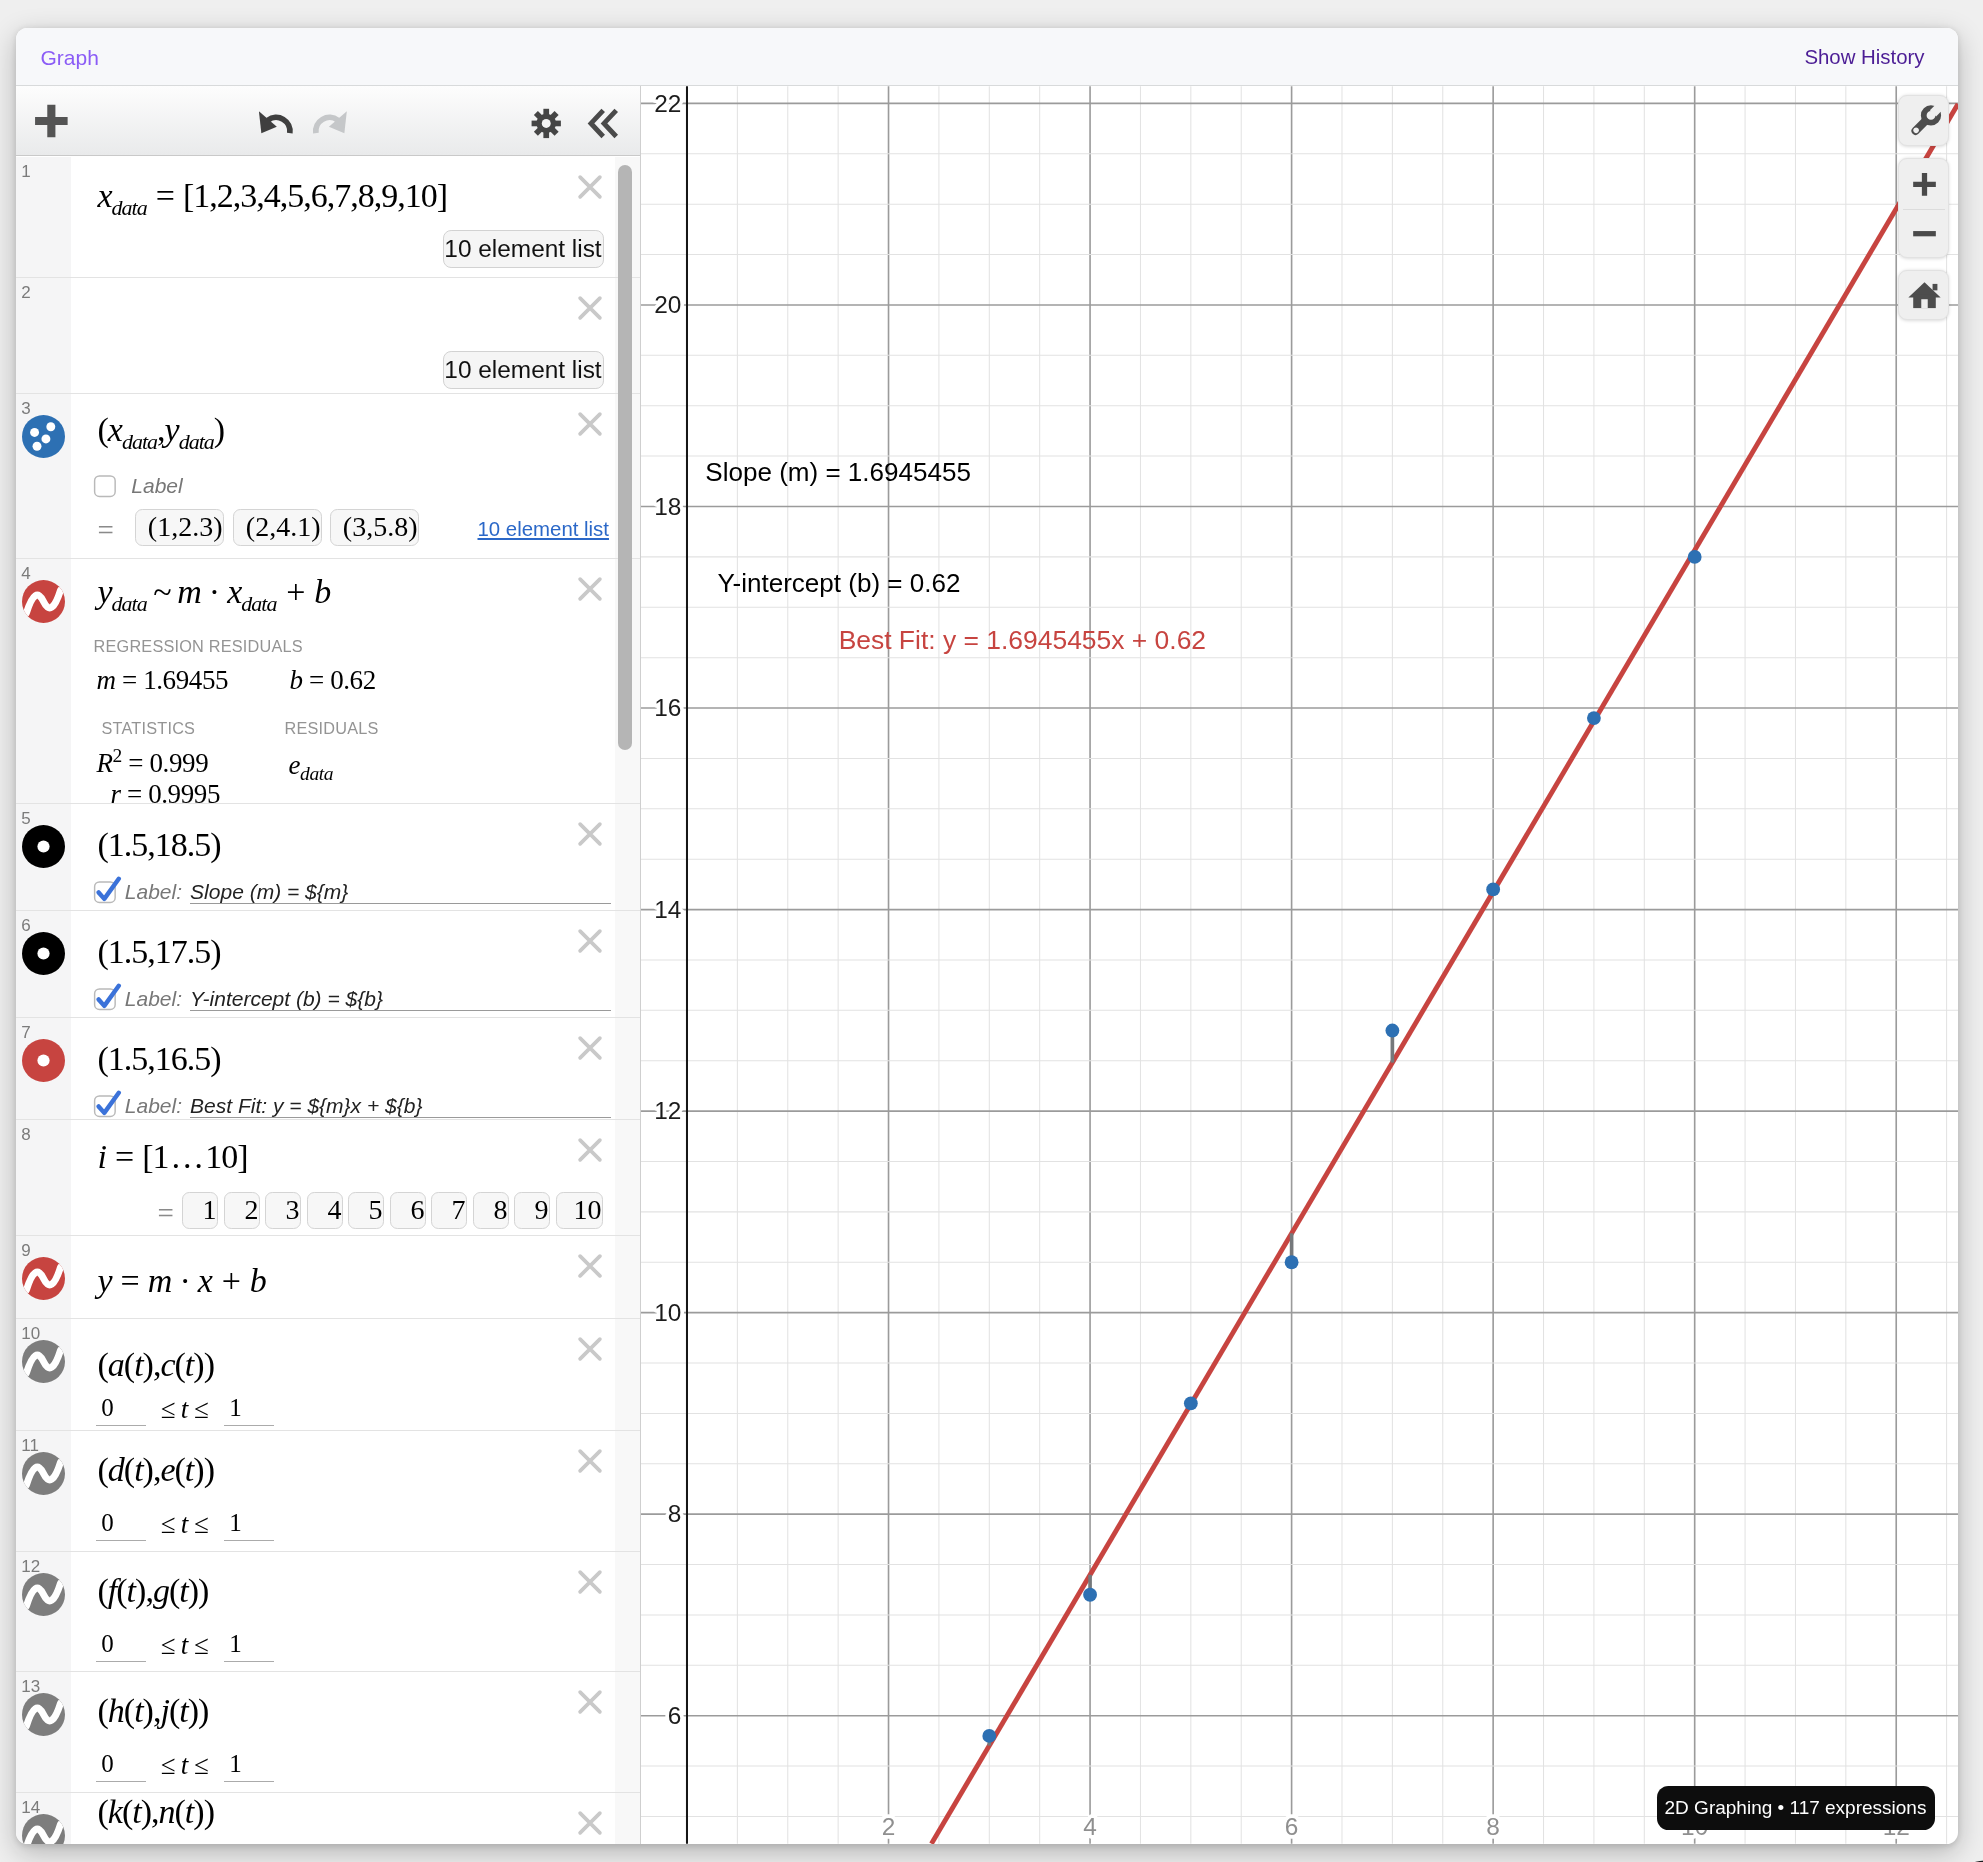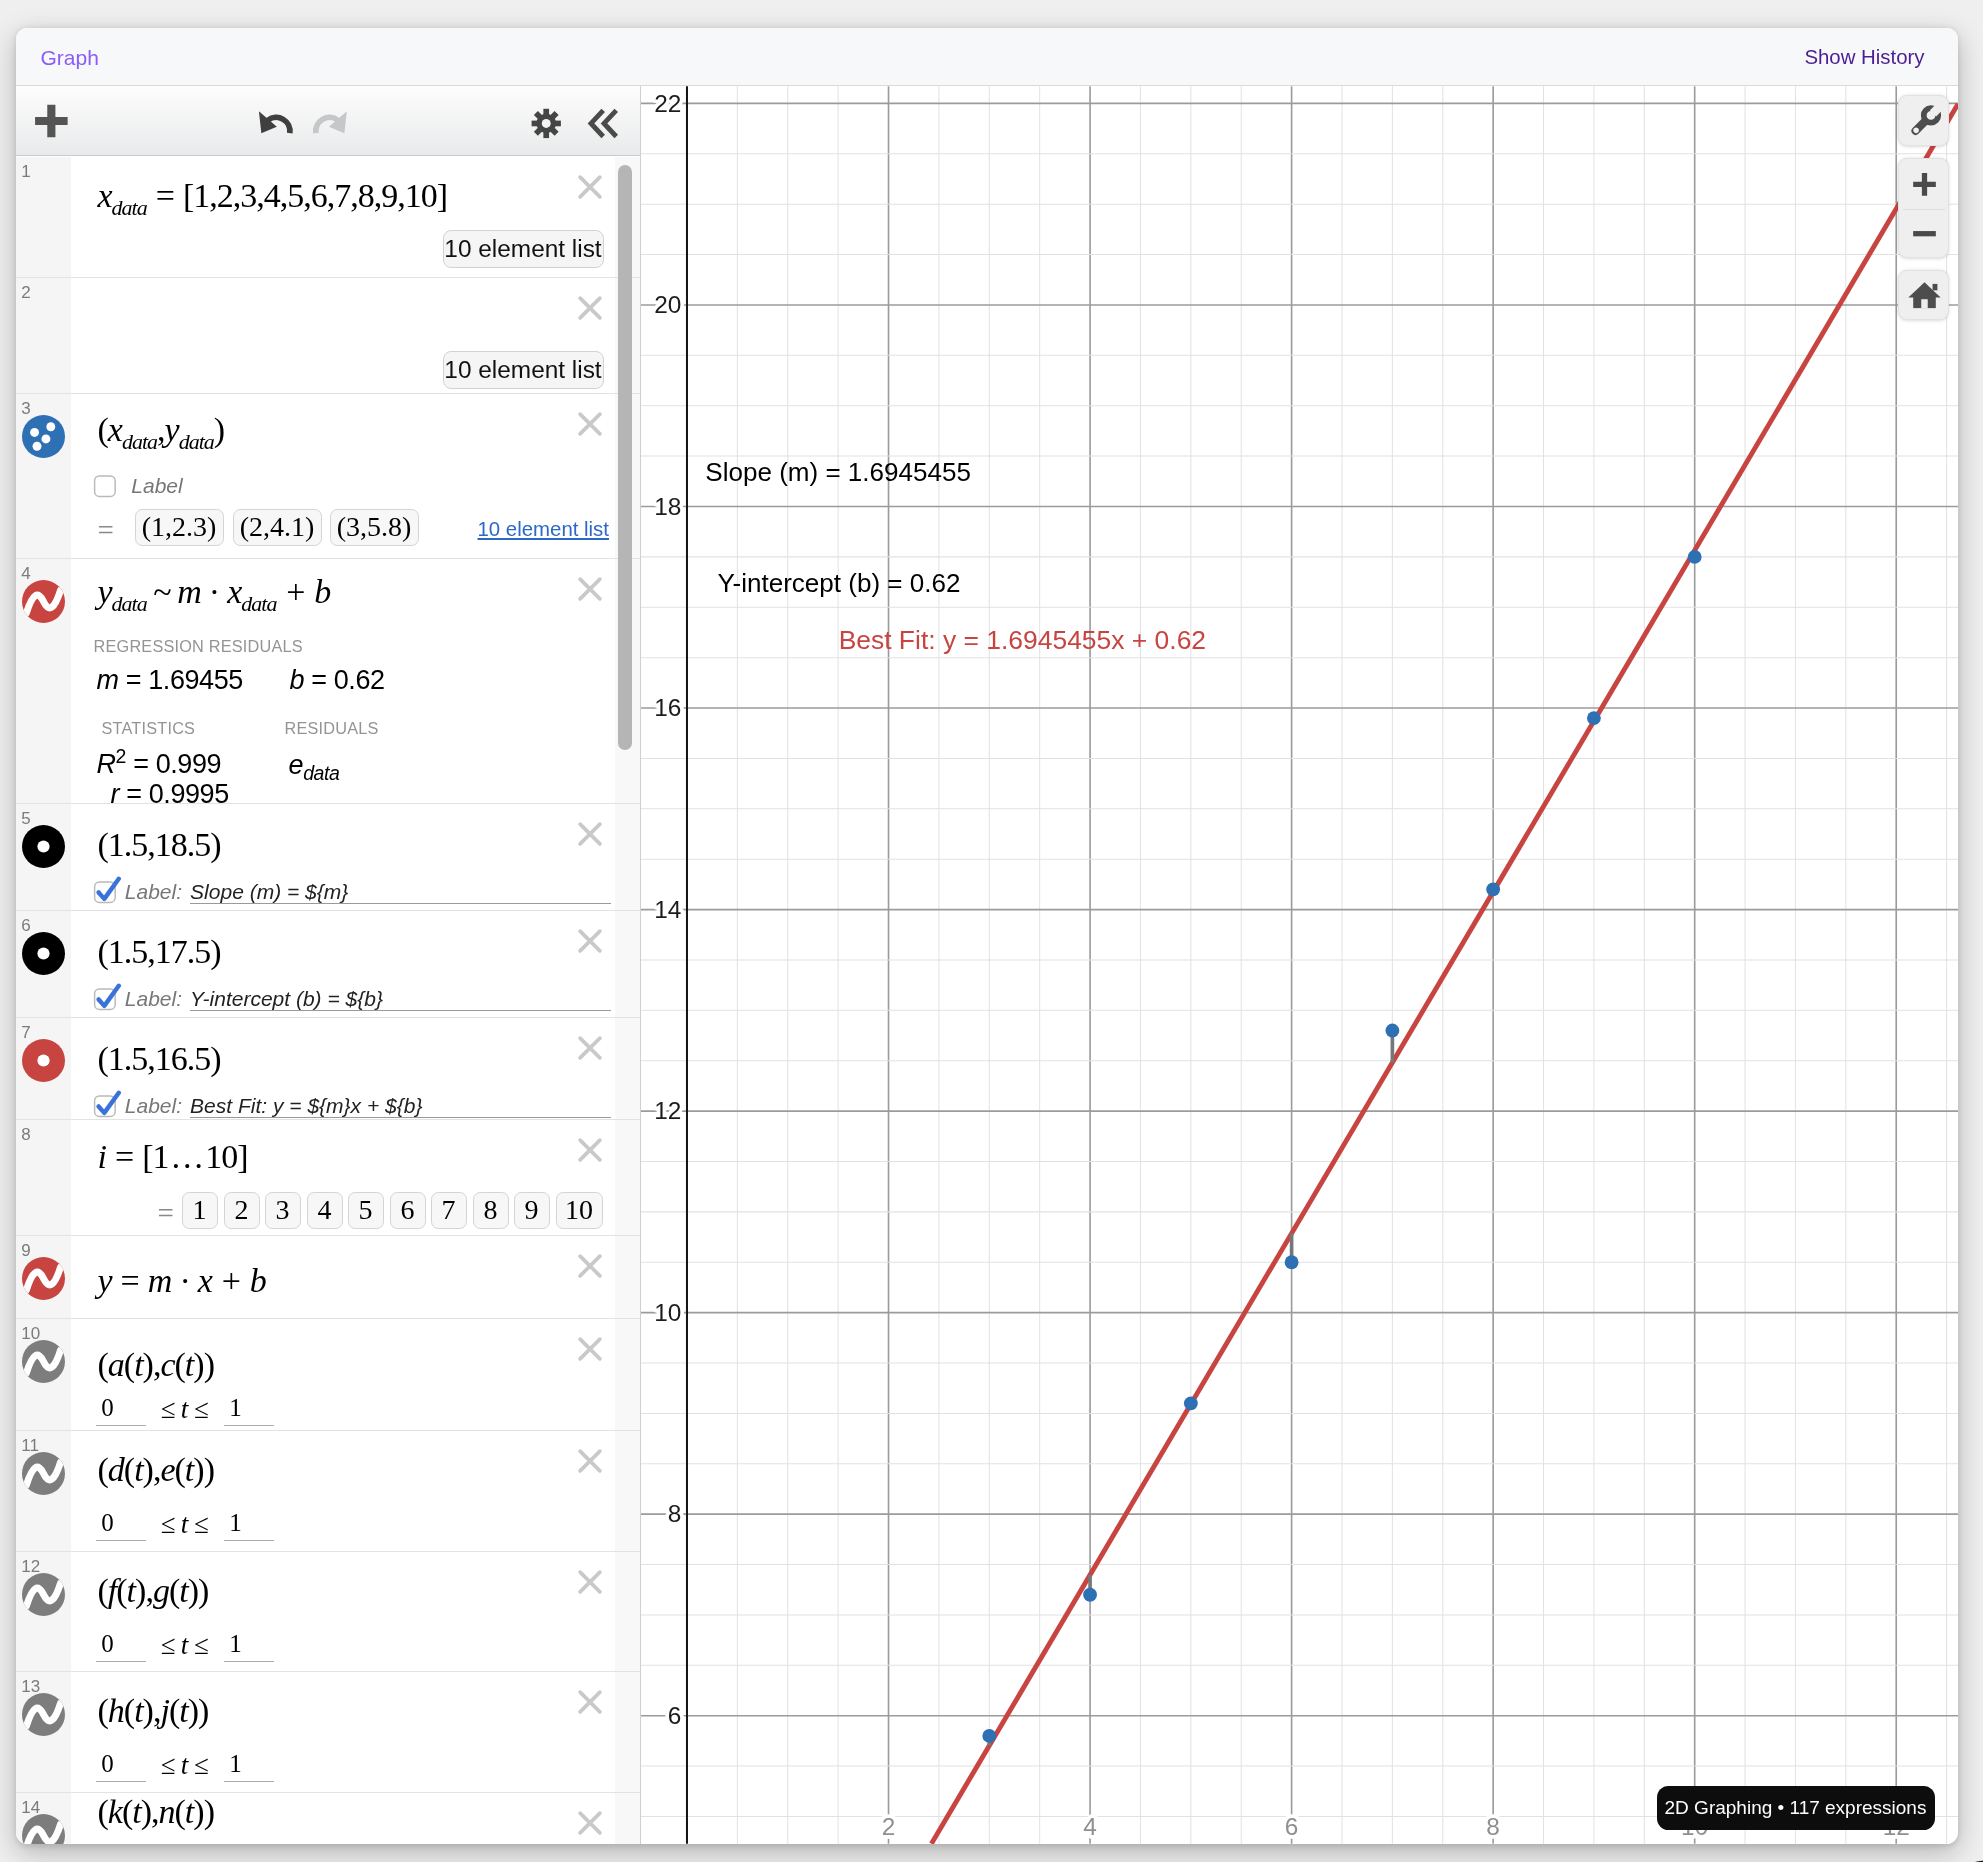--- a/index.html
+++ b/index.html
@@ -21,24 +21,24 @@
   .math { position:absolute; left:82px; font-family:"Liberation Serif", serif; font-size:34px; color:#000; white-space:nowrap; letter-spacing:-1px; }
   .math sub { font-size:22px; font-style:italic; line-height:0; }
   .math .op { margin:0 9px; font-style:normal; }
   .clip2 { max-width:480px; overflow:hidden; }
   .lbtn { position:absolute; width:161px; height:38px; background:#f5f5f5; border:1.6px solid #d2d2d2; border-radius:8.1px;
           font-size:24.4px; color:#111; text-align:center; line-height:35px; white-space:nowrap; }
   .ui { position:absolute; font-size:21px; color:#777; white-space:nowrap; line-height:24.4px;font-style:italic; }
   .ui .lin { color:#222; margin-left:8.1px; display:inline-block; min-width:421px; border-bottom:0.8px solid #9a9a9a; padding-bottom:0; line-height:20.4px; }
   .eq { position:absolute; font-family:"Liberation Serif", serif; font-size:29px; color:#8a8a8a; }
   .pill { position:absolute; height:37px; background:#f7f7f7; border:1.6px solid #d4d4d4; border-radius:7.3px;
-          font-family:"Liberation Serif", serif; font-size:28px; color:#000; text-align:center; line-height:33px; }
+          font-family:"Liberation Serif", serif; font-size:28px; color:#000; text-align:right; line-height:33px; }
   .link { position:absolute; font-size:20.4px; color:#2b68c8; text-decoration:underline; }
   .caps { position:absolute; font-size:16.3px; color:#949494; letter-spacing:0.2px; }
-  .mval { position:absolute; font-family:Liberation Sans, sans-serif; font-size:27px; color:#000; letter-spacing:-0.4px; }
+  .mval { position:absolute; font-family:Liberation Serif, serif; font-size:27px; color:#000; letter-spacing:-0.4px; }
   .dom { position:absolute; left:80px; width:293px; height:33px; }
   .dval { position:absolute; top:0; width:50px; text-align:left; padding-left:5.7px; box-sizing:border-box; font-family:"Liberation Serif", serif; font-size:25px; color:#000;
           border-bottom:1.6px solid #ababab; padding-bottom:3.3px; }
   .dle { position:absolute; left:55px; top:0; width:68px; text-align:center; font-family:"Liberation Serif", serif; font-size:27px; color:#000; }
   .thumb { position:absolute; left:602px; top:79px; width:14.7px; height:585px; border-radius:7.3px; background:#b5b5b5; }
   .pright { position:absolute; left:624px; top:58px; width:0.8px; height:1758px; background:#cfcfcf; }
   .btn { position:absolute; background:#efefef; border:0.8px solid #e2e2e2; border-radius:9px;
          box-shadow:0 0.8px 3.3px rgba(0,0,0,.14); }
   .badge { position:absolute; left:1641px; top:1758px; width:278px; height:44px; background:#0d0d0d; border-radius:11.4px;
            color:#fff; font-size:19px; text-align:center; line-height:44px; white-space:nowrap; }

